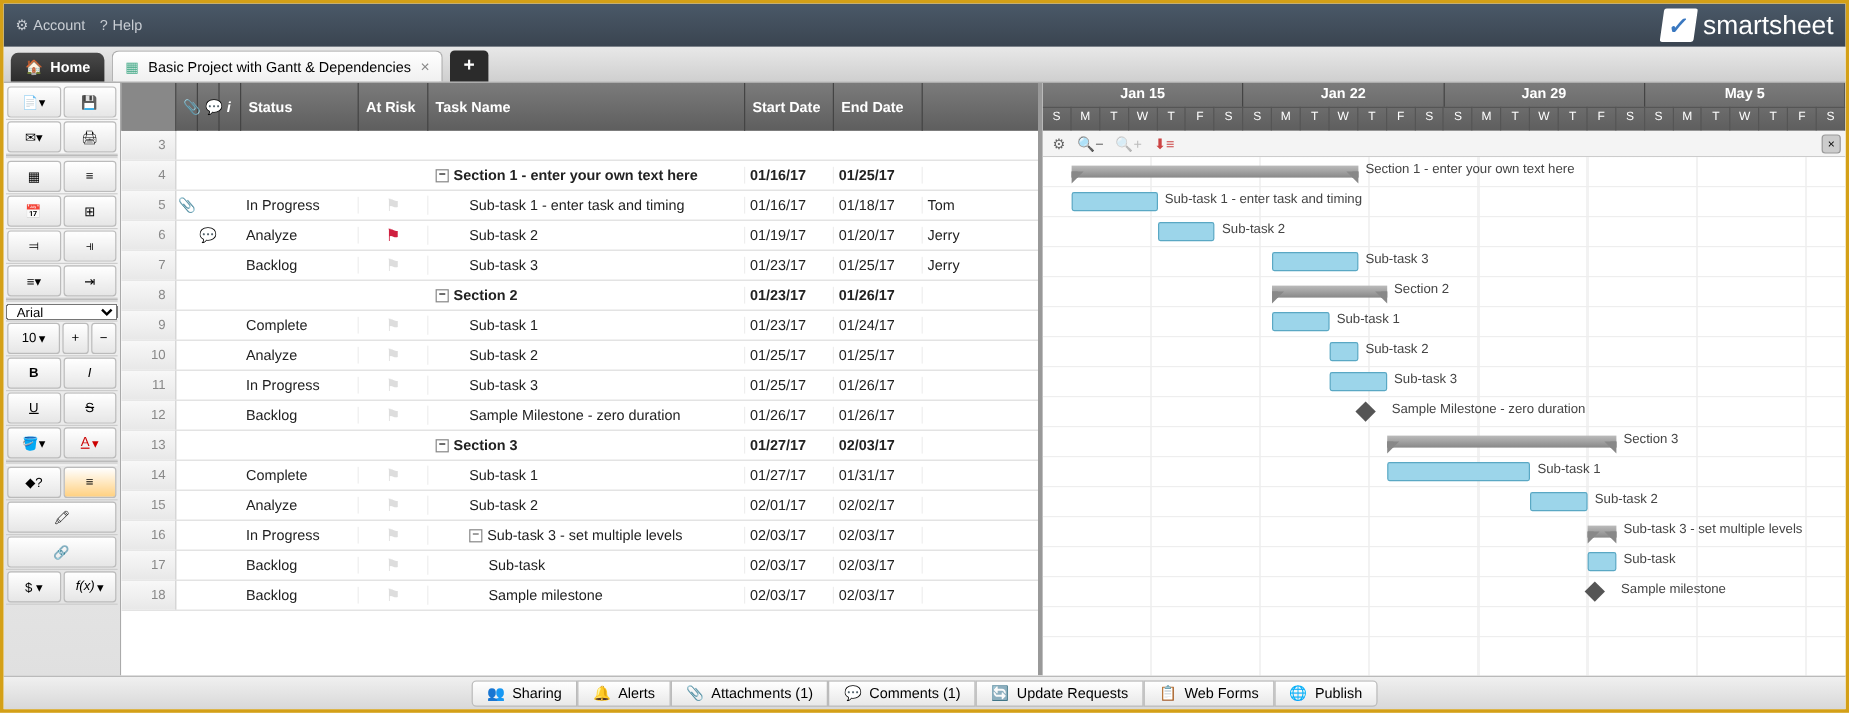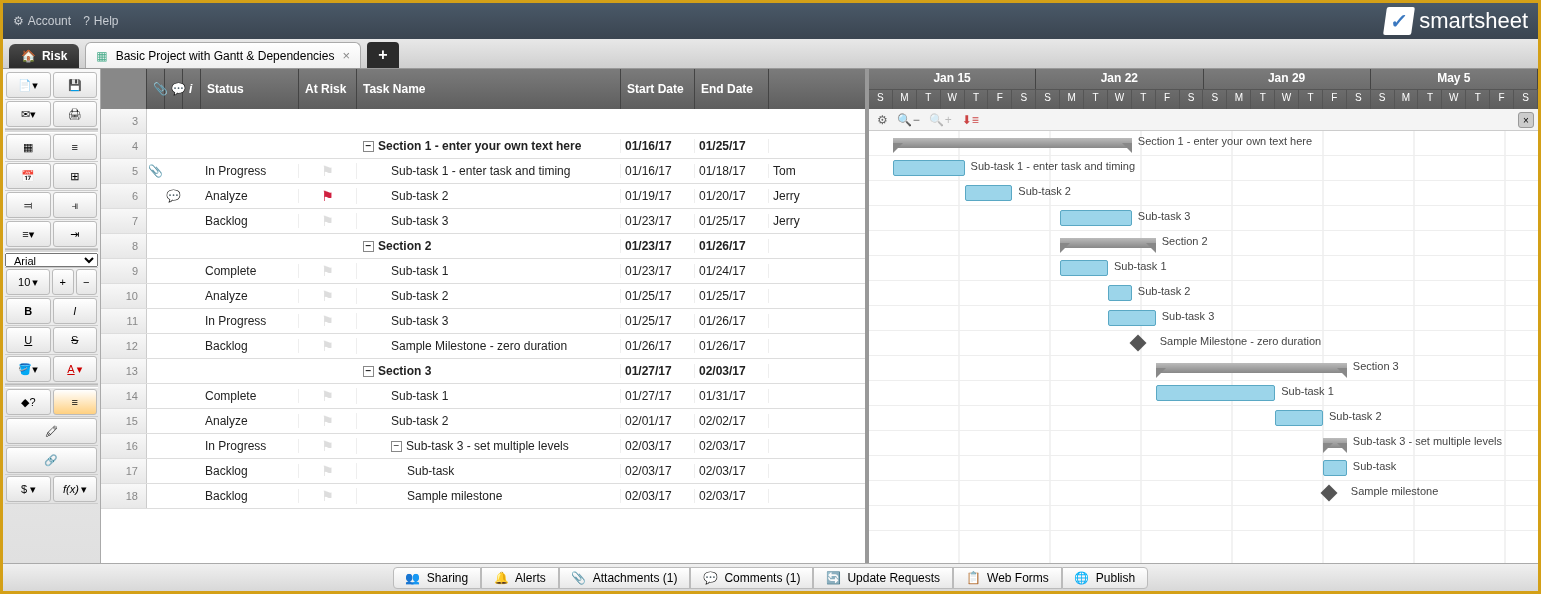--- a/index.html
+++ b/index.html
@@ -205,21 +205,21 @@
   </div>
   <div class="logo">
     <span class="logo-mark">✓</span>
     <span>smartsheet</span>
   </div>
 </div>
 
 <div class="tabbar">
   <div class="home-tab">
     <span>🏠</span>
-    <span>Risk</span>
+    <span>Home</span>
   </div>
   <div class="doc-tab">
     <span style="color:#4a8;">▦</span>
     <span>Basic Project with Gantt &amp; Dependencies</span>
     <span class="close-x">×</span>
   </div>
   <div class="new-tab">+</div>
 </div>
 
 <div class="main">

